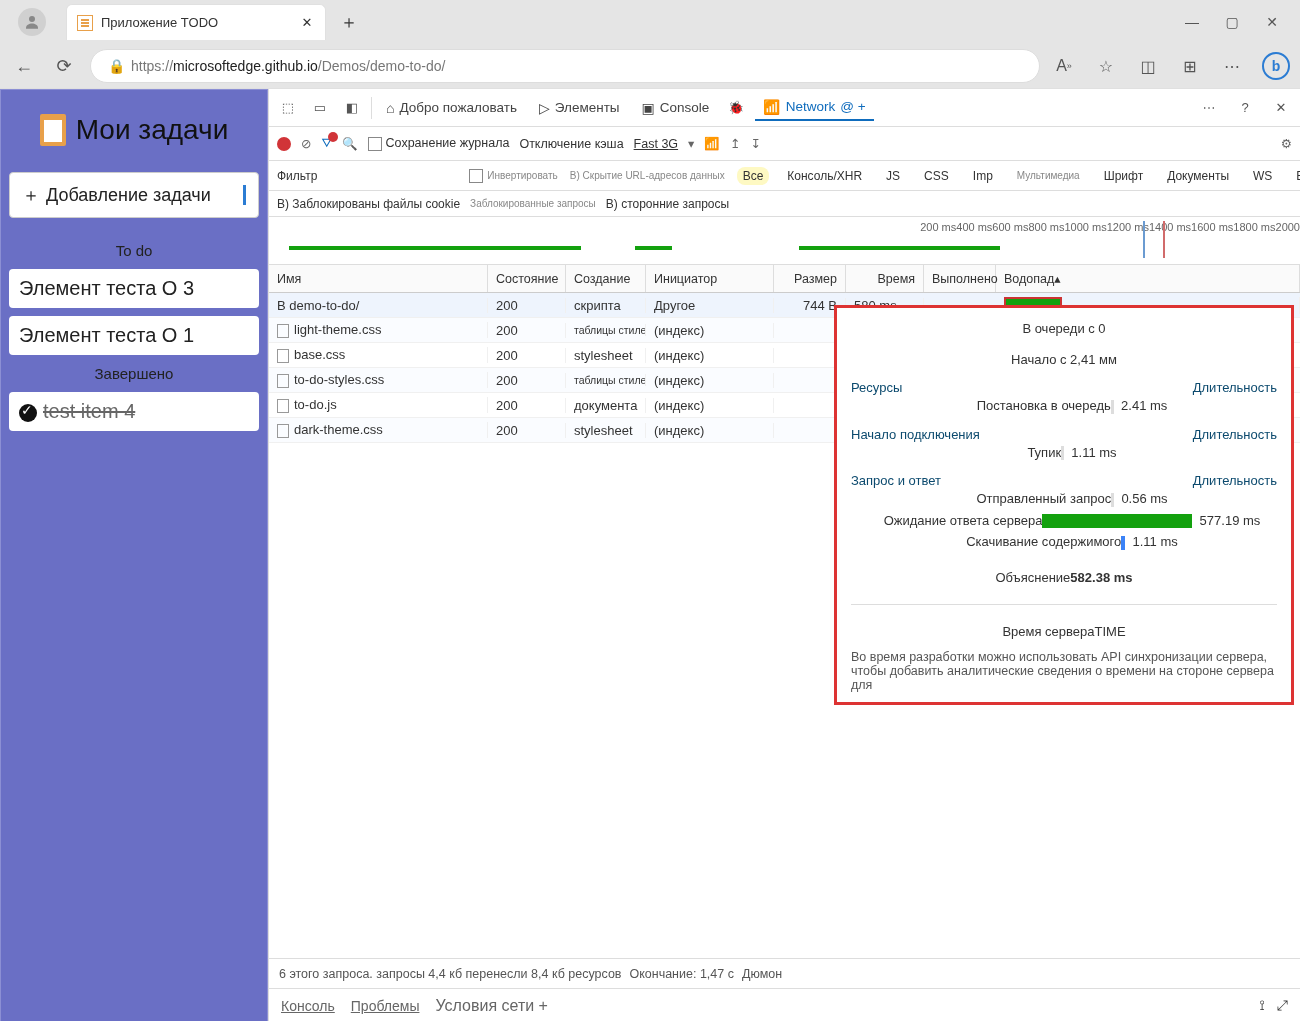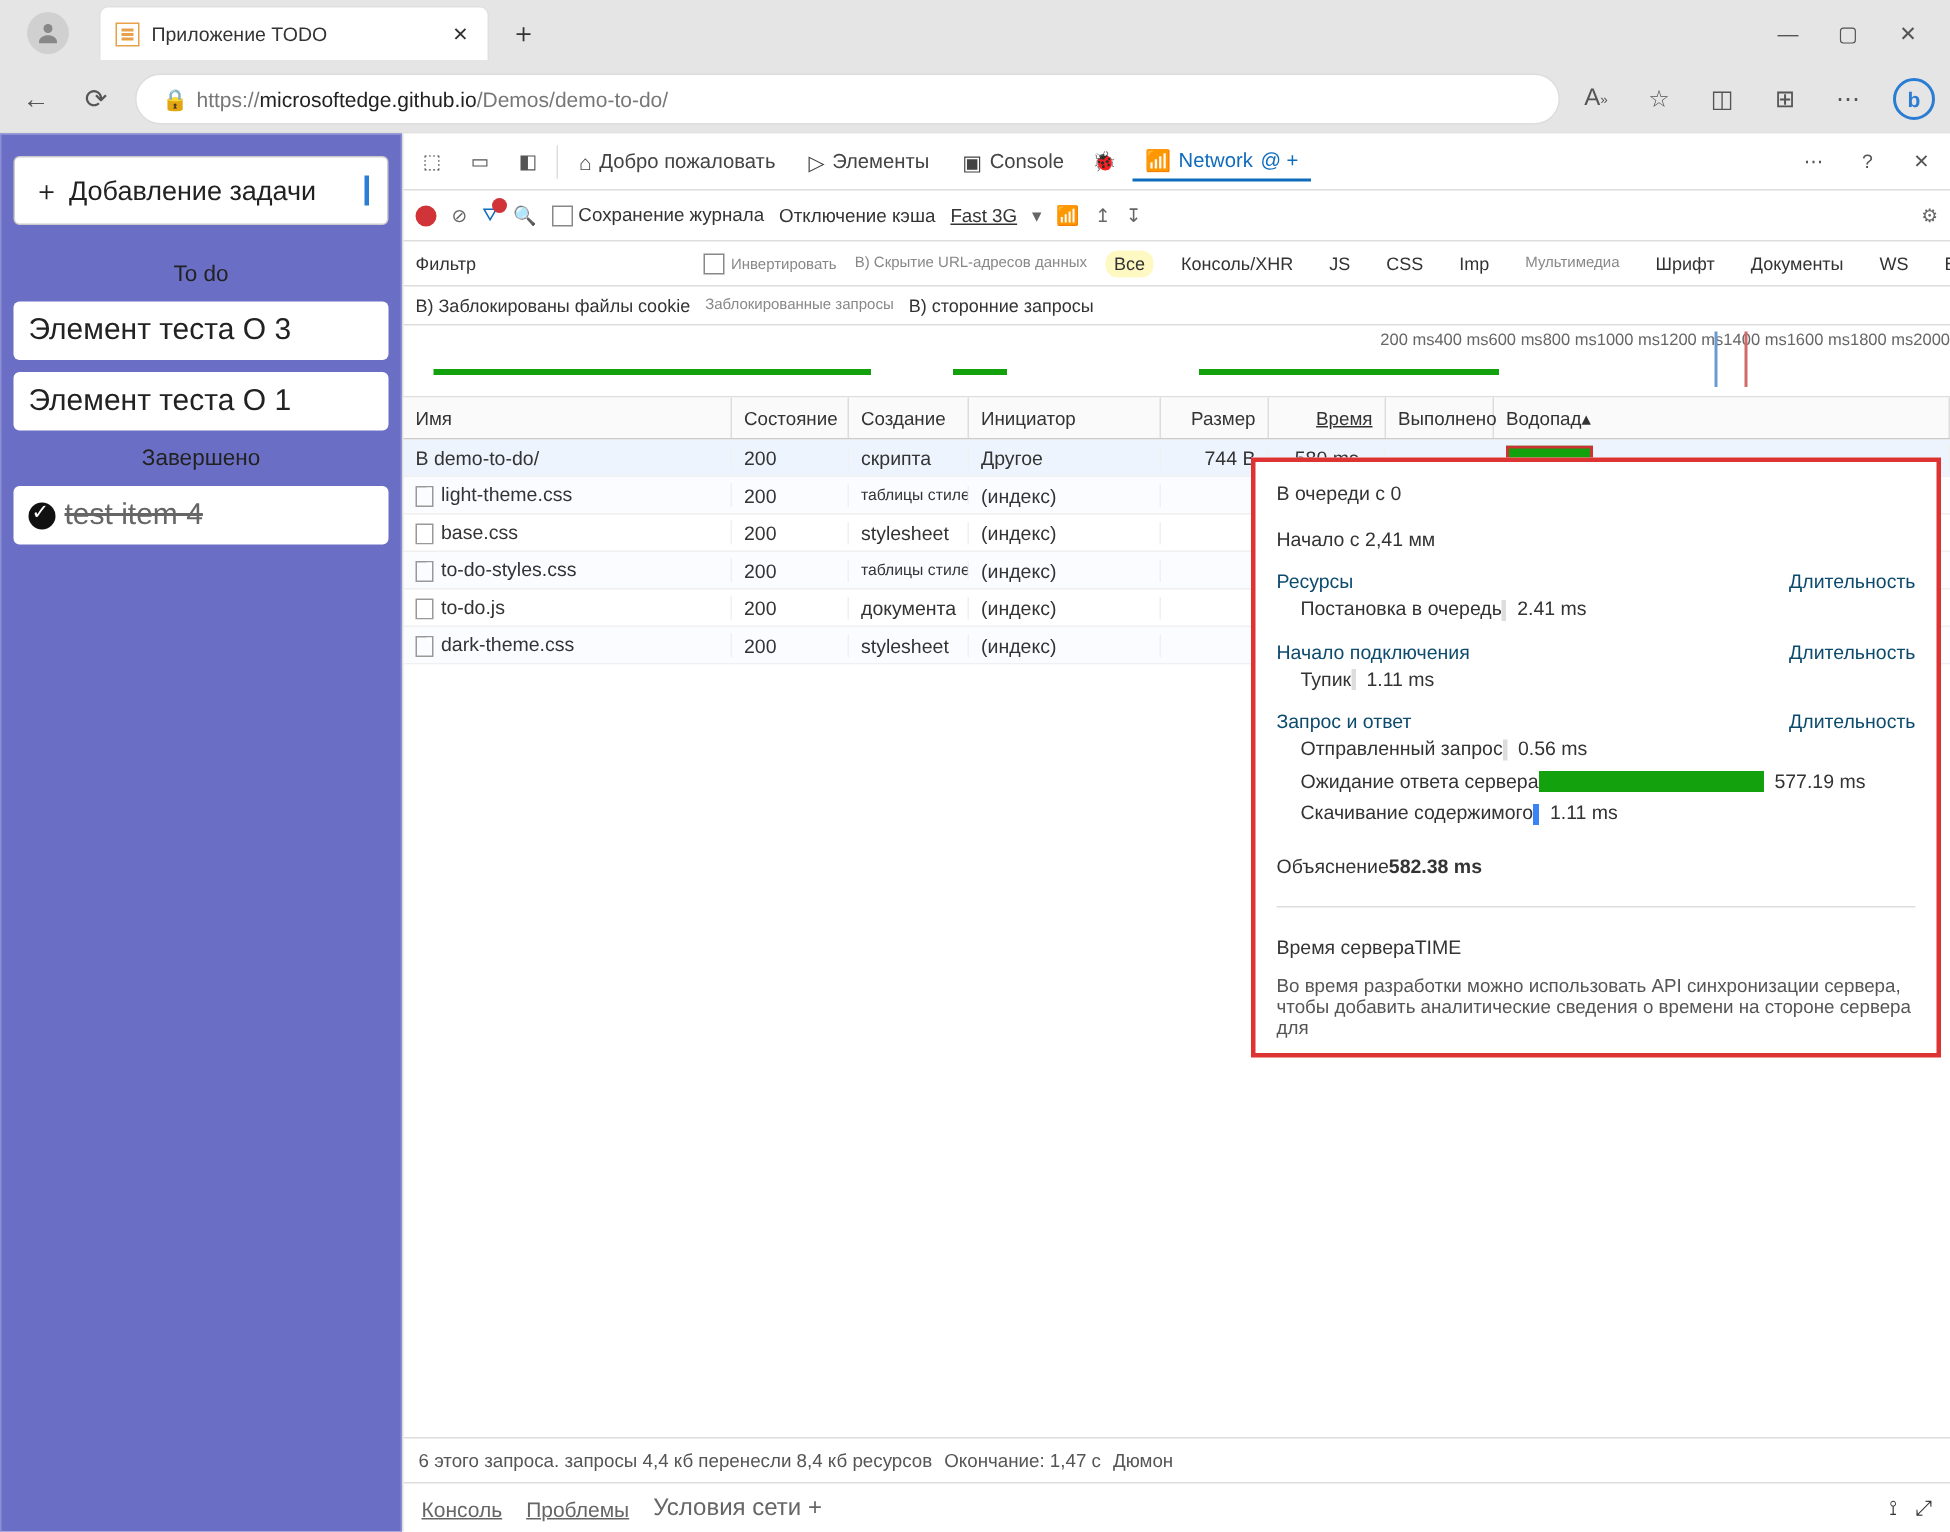--- a/index.html
+++ b/index.html
@@ -69,33 +69,33 @@
 
 .timeline { height:48px; border-bottom:1px solid #ddd; position:relative; font-size:11px; color:#666; }
 .tl-labels { display:flex; justify-content:flex-end; padding-top:4px; }
 .tl-bar { position:absolute; bottom:14px; left:20px; right:100px; height:4px; background:linear-gradient(to right,#13a10e 0%,#13a10e 32%,transparent 32%,transparent 38%,#13a10e 38%,#13a10e 42%,transparent 42%,transparent 56%,#13a10e 56%,#13a10e 78%,transparent 78%); }
 .tl-marker1{position:absolute;bottom:6px;top:4px;width:2px;background:#6b9bd1;right:155px;}
 .tl-marker2{position:absolute;bottom:6px;top:4px;width:2px;background:#d16b6b;right:135px;}
 
 .net-table { flex:1; display:flex; flex-direction:column; min-height:0; position:relative; }
 .nt-head { display:flex; border-bottom:1px solid #ccc; background:#fafafa; font-size:12.5px; height:28px; align-items:stretch; }
 .nt-head > div { padding:5px 8px; border-right:1px solid #ddd; display:flex;align-items:center; }
-.c-name{width:219px;} .c-status{width:78px;} .c-type{width:80px;} .c-init{width:128px;} .c-size{width:72px;text-align:right;justify-content:flex-end;} .c-time{width:78px;text-align:center;justify-content:flex-end;text-decoration:underline;} .c-done{width:72px;} .c-wf{flex:1;}
+.c-name{width:219px;} .c-status{width:78px;} .c-type{width:80px;} .c-init{width:128px;} .c-size{width:72px;text-align:right;justify-content:flex-end;} .c-time{width:78px;text-align:left;justify-content:flex-end;} .c-done{width:72px;} .c-wf{flex:1;}
 .nt-body { overflow:auto; font-size:13px; }
 .nt-row { display:flex; height:25px; align-items:center; border-bottom:1px solid #f0f0f0; }
 .nt-row:nth-child(even){background:#fafcff;}
 .nt-row.sel { background:#eef4fd; }
 .nt-row > div { padding:0 8px; border-right:1px solid #f0f0f0; overflow:hidden; white-space:nowrap; }
 .file-ic { display:inline-block;width:12px;height:14px;border:1px solid #999;margin-right:5px;vertical-align:middle;position:relative; }
 .file-ic::after{content:"";position:absolute;right:0;top:0;border-style:solid;border-width:0 4px 4px 0;border-color:transparent #fff transparent transparent;}
 .wf-pill { display:inline-block; height:14px; background:#13a10e; border:2px solid #c33; width:58px; }
 
 
 .timing-popup { position:absolute; right:6px; top:40px; width:460px; background:#fff; border:3px solid #d33; padding:10px 14px; font-size:13px; z-index:5; }
-.tp-row { display:flex; justify-content:flex-start; padding:3px 0; }
+.tp-row { display:flex; justify-content:center; padding:3px 0; }
 .tp-section { font-size:13px; color:#0c4a6e; margin-top:10px; display:flex; justify-content:space-between; }
 .tp-sub { padding-left:16px; }
 .tp-bar { display:inline-block; height:14px; vertical-align:middle; }
 .tp-bar.gray { background:#ddd; width:3px; }
 .tp-bar.green { background:#13a10e; width:150px; }
 .tp-bar.blue { background:#3b82f6; width:4px; }
 .tp-total { font-weight:600; }
 .tp-note { font-size:12.5px; color:#555; margin-top:8px; }
 
 
@@ -144,20 +144,24 @@
       <div class="addr-icon">⊞</div>
       <div class="addr-icon">⋯</div>
       <div class="bing">b</div>
     </div>
   </div>
 </div>
 
 <div class="main">
 
   <div class="app">
+    <div class="app-header">
+      <span class="app-icon"></span>
+      <span class="app-title">Мои задачи</span>
+    </div>
     <div class="add-btn">
       <span>＋</span>
       <span>Добавление задачи</span>
       <span style="margin-left:auto;width:3px;height:20px;background:#2b7cd3;"></span>
     </div>
     <div class="section-label">To do</div>
     <div class="task"><span>Элемент теста О 3</span></div>
     <div class="task"><span>Элемент теста О 1</span></div>
     <div class="section-label">Завершено</div>
     <div class="task done"><span class="check"></span><span class="txt">test item 4</span></div>

